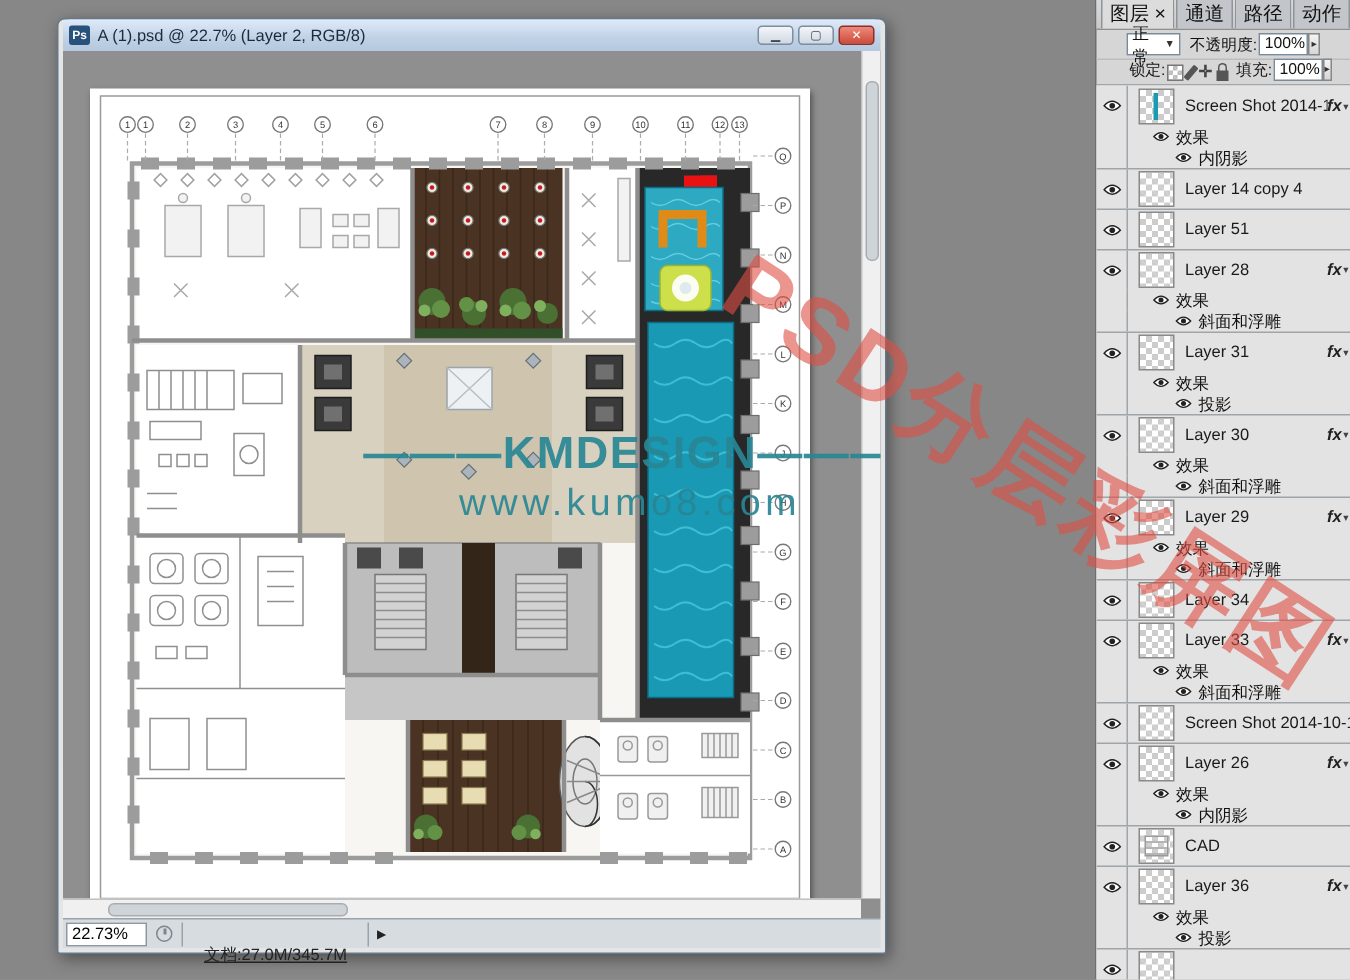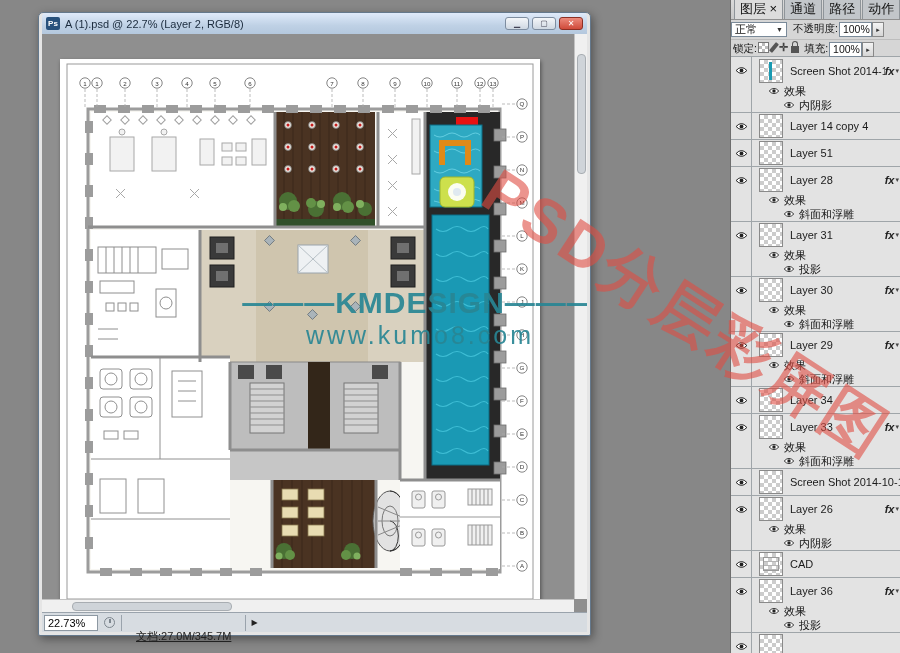--- a/index.html
+++ b/index.html
@@ -48,21 +48,21 @@
     white-space:nowrap; letter-spacing:4px; z-index:60; pointer-events:none; }
 
   
   .panel { position:absolute; left:730px; top:0; width:170px; height:653px; background:#d6d6d6;
     border-left:1px solid #6e6e6e; font-size:11px; color:#111; }
   .tabbar { height:20px; padding:2px 2px 0 3px; background:linear-gradient(#dadada,#c9c9c9);
     border-bottom:1px solid #909090; display:flex; align-items:flex-end; }
   .tab { border:1px solid #8e9499; border-bottom:none; border-radius:3px 3px 0 0;
     background:#c2c6ca; padding:2px 5px 1px 5px; margin-right:1px; font-size:13px; white-space:nowrap; }
   .tab.active { background:#dcdcdc; }
-  .blend-row, .lock-row { display:flex; align-items:flex-start; padding:2px 0; }
+  .blend-row, .lock-row { display:flex; align-items:flex-end; padding:2px 20px; }
   .blend-row { height:20px; border-bottom:1px solid #bdbdbd; }
   .lock-row { height:17px; border-bottom:1px solid #9fa5a9; }
   .select-box { width:56px; height:15px; background:#fff; border:1px solid #7a8a99;
     display:flex; align-items:center; justify-content:space-between; padding:0 3px; margin-right:4px; }
   .select-caret { font-size:7px; color:#333; }
   .small-label { margin:0 1px 0 2px; white-space:nowrap; font-size:10.5px; }
   .value-field { width:33px; height:15px; background:#fff; border:1px solid #7a8a99; padding:0 3px;
     font-size:10.5px; line-height:13px; }
   .spin-btn { width:12px; height:15px; border:1px solid #888; background:linear-gradient(#f4f4f4,#d6d6d6);
     font-size:7px; text-align:center; line-height:13px; color:#333; }

